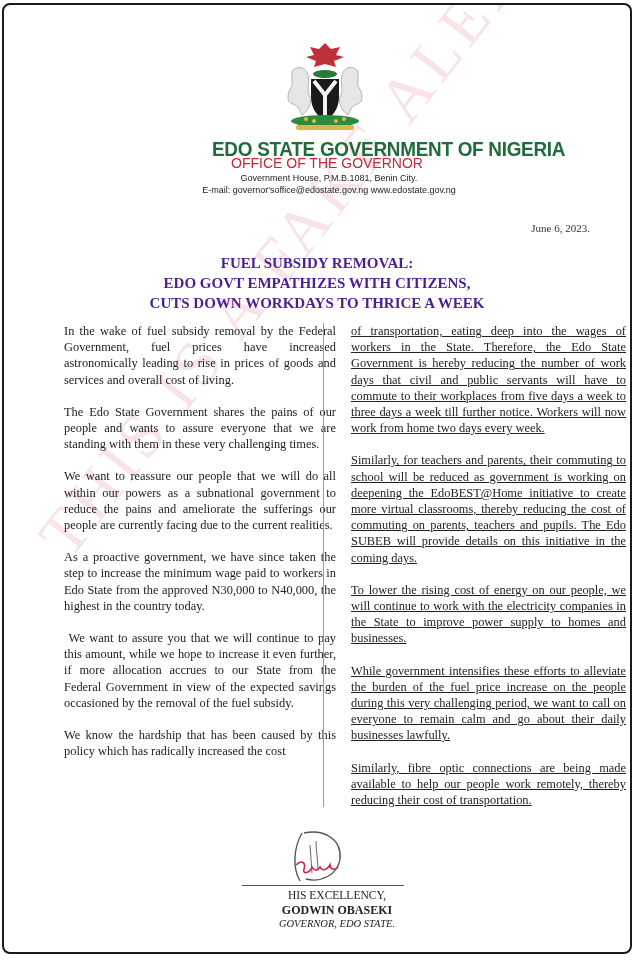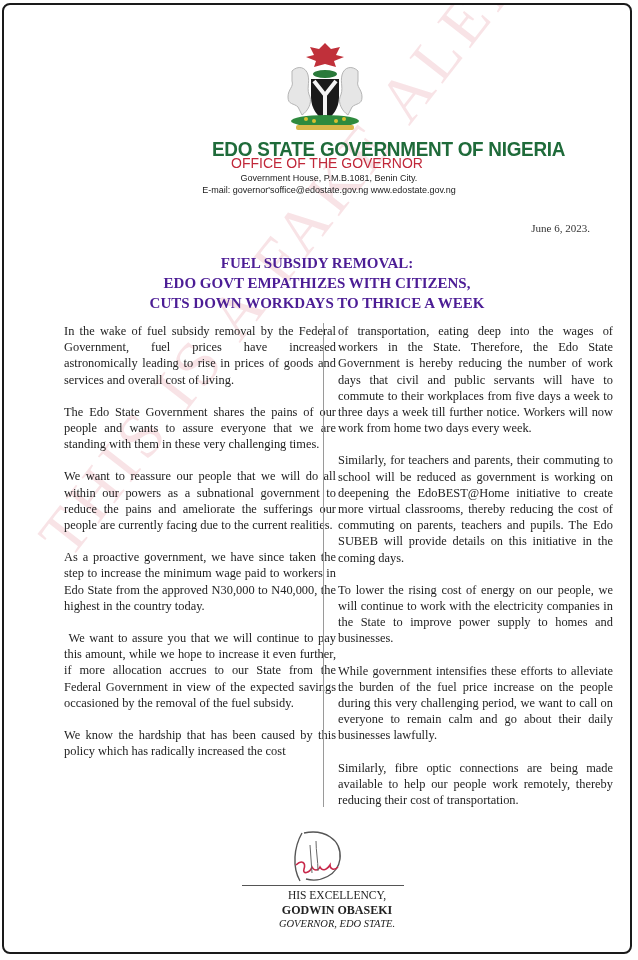--- a/index.html
+++ b/index.html
@@ -26,21 +26,21 @@
   .hdr-line { left: 0; width: 100%; text-align: center; padding-left: 24px; box-sizing: border-box;
     font-family: "Liberation Sans", sans-serif; font-size: 9px; color: #222; }
   .l1 { top: 168px; } .l2 { top: 180px; } .l3 { top: 180px; }
   .date { position: absolute; right: 40px; top: 217px; font-family: "Liberation Serif", serif; font-size: 11px; color: #333; z-index: 2; }
   .headline { position: absolute; top: 248px; left: 0; width: 100%; text-align: center;
     font-family: "Liberation Serif", serif; font-weight: bold; font-size: 15px; line-height: 20px; color: #4c1d95; z-index: 2; }
   .col { position: absolute; top: 318px; width: 272px; z-index: 2;
     font-family: "Liberation Serif", serif; font-size: 12.4px; line-height: 16.2px; color: #222; text-align: justify; margin-left: 17px; }
   .col p { margin: 0 0 16px 0; }
   .col-left { left: 43px; }
-  .col-right { left: 317px; width: 275px; }
+  .col-right { left: 330px; width: 275px; text-decoration: underline; }
   .divider { position: absolute; left: 319px; top: 318px; width: 1px; height: 484px; background: #9a9a9a; z-index: 2; }
   .signature { position: absolute; left: 282px; top: 822px; width: 70px; height: 60px; z-index: 2; }
   .sig-line { position: absolute; left: 238px; top: 880px; width: 162px; height: 1px; background: #555; z-index: 2; }
   .sig-text { position: absolute; left: 252px; width: 162px; text-align: center; z-index: 2;
     font-family: "Liberation Serif", serif; color: #222; }
   .s1 { top: 884px; font-size: 11.5px; }
   .s2 { top: 898px; font-size: 12px; font-weight: bold; }
   .s3 { top: 913px; font-size: 10.5px; font-style: italic; }
 </style>
 </head>

